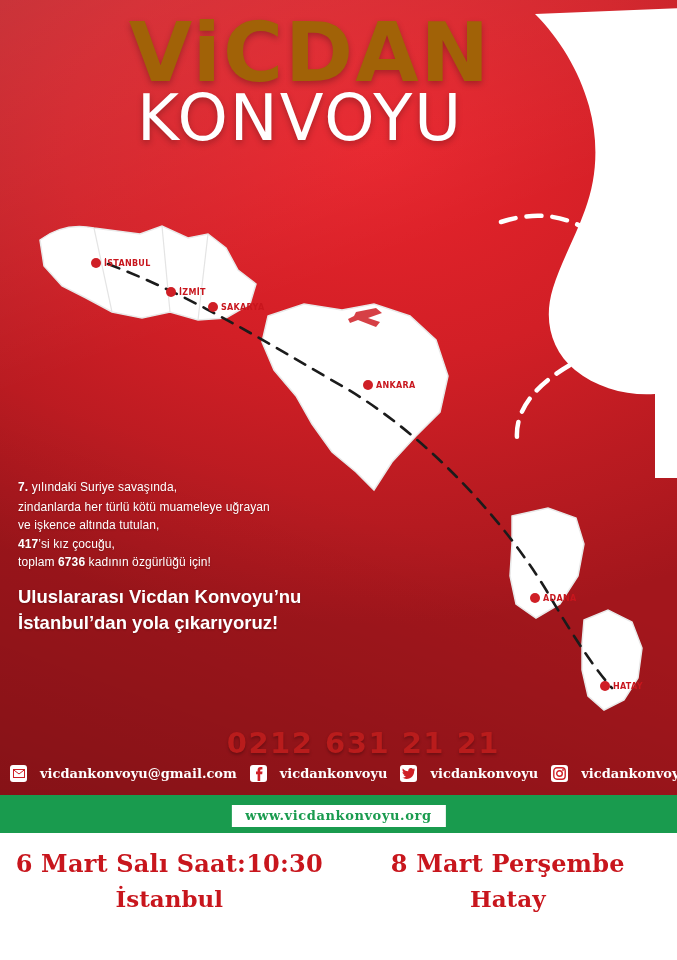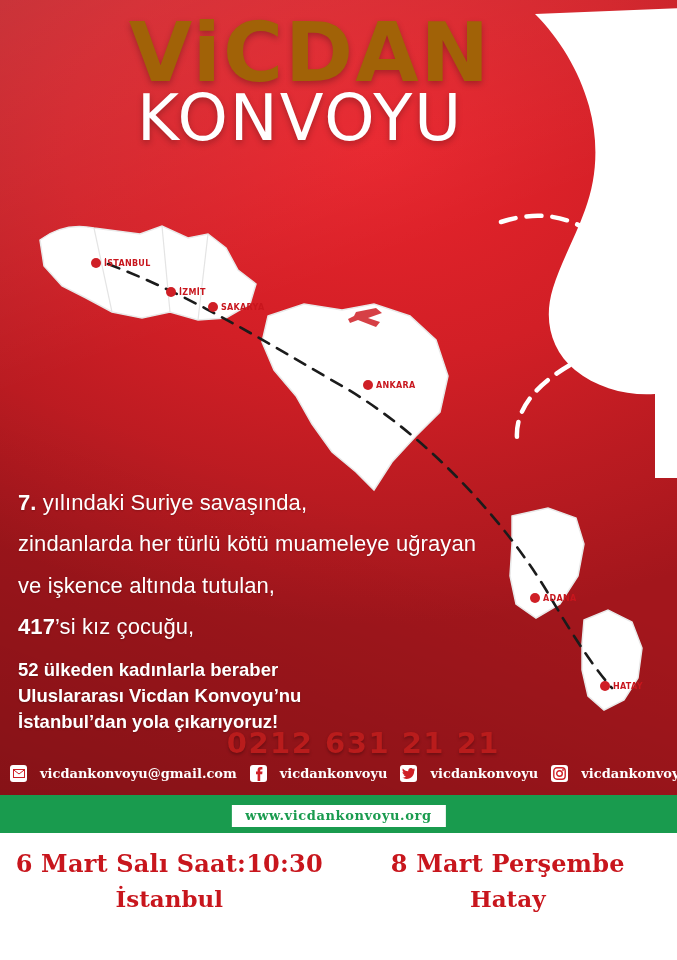--- a/index.html
+++ b/index.html
@@ -75,25 +75,24 @@
 
   
   .copy {
     position: absolute;
     left: 18px; top: 478px;
     width: 470px;
     z-index: 7;
     color: #ffffff;
   }
   .copy p {
-    font-size: 22px;
+    font-size: 12px;
     line-height: 1.52;
     letter-spacing: 0.1px;
     text-shadow: 0 1px 2px rgba(0,0,0,0.20);
-    margin-top: 8px;
   }
   .copy .b { font-weight: bold; }
   .copy .lead { margin-bottom: 2px; }
   .bold-block {
     margin-top: 13px;
     font-weight: bold;
     font-size: 18.5px;
     line-height: 1.42;
     text-shadow: 0 1px 2px rgba(0,0,0,0.22);
   }
@@ -290,25 +289,25 @@
 
   <div class="copy">
     <p class="lead">
       <span class="b">7.</span><span> yılındaki Suriye savaşında,</span>
     </p>
     <p>zindanlarda her türlü kötü muameleye uğrayan</p>
     <p>ve işkence altında tutulan,</p>
     <p>
       <span class="b">417</span><span>’si kız çocuğu,</span>
     </p>
+    <p>
+      <span>toplam </span><span class="b">6736</span><span> kadının özgürlüğü için!</span>
+    </p>
 
     <div class="bold-block">
-      <div>
-        <span>52</span><span> ülkeden kadınlarla beraber</span>
-      </div>
       <div>Uluslararası Vicdan Konvoyu’nu</div>
       <div>İstanbul’dan yola çıkarıyoruz!</div>
     </div>
   </div>
 
   <div class="phone">0212 631 21 21</div>
 
   <div class="social">
 
     <div class="soc">

